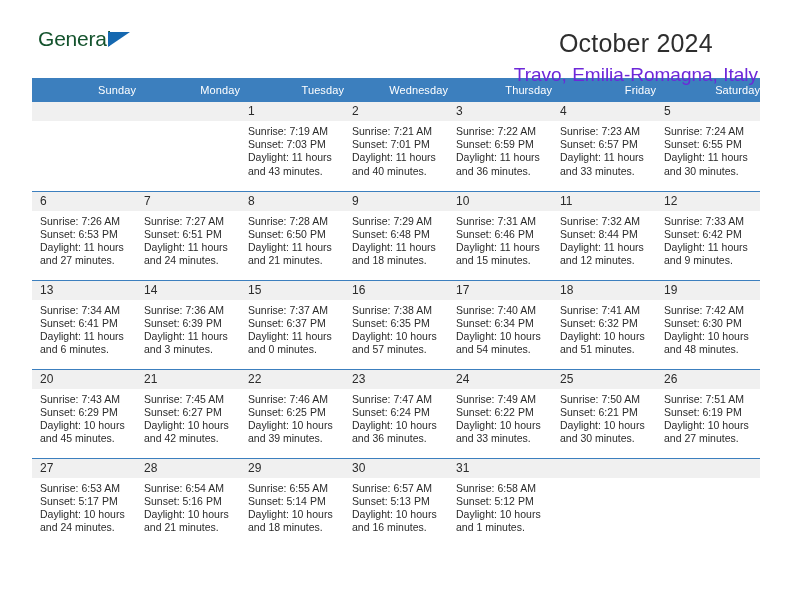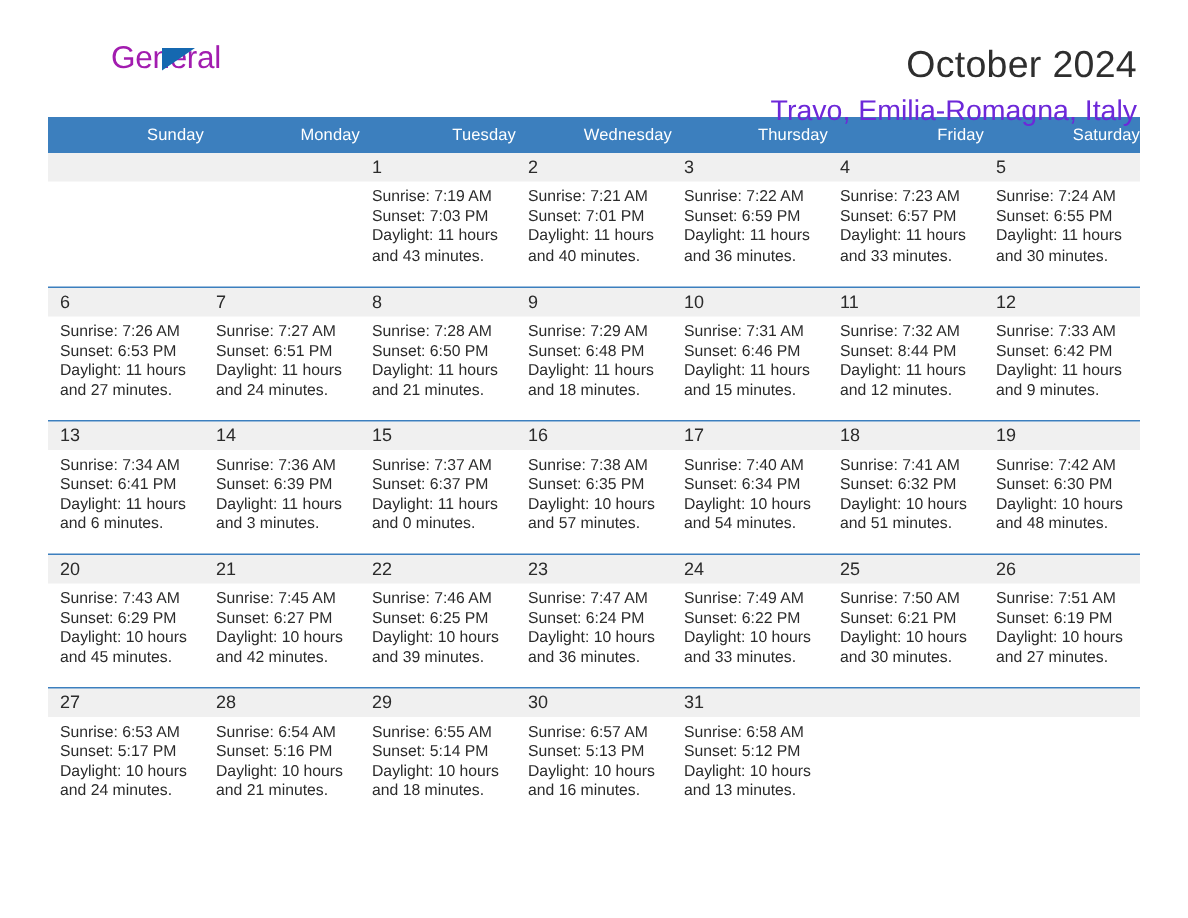--- a/index.html
+++ b/index.html
@@ -30,45 +30,44 @@
   }
 
   .logo {
     position: relative;
     width: 120px;
     height: 46px;
     padding-left: 6px;
   }
   .logo-general {
     font-size: 21px;
-    color: #a21caf;
+    color: #14532d;
     letter-spacing: -0.2px;
     line-height: 22px;
     display: block;
-    margin-left: 36px;
   }
   .logo-blue {
     font-size: 21px;
     color: #1b7fcc;
     letter-spacing: -0.2px;
     line-height: 22px;
     display: block;
     padding-left: 29px;
   }
   .logo-flag {
     position: absolute;
     left: 76px;
     top: 4px;
     width: 0;
     height: 0;
     border-left: 22px solid #1568b0;
     border-bottom: 15px solid transparent;
   }
 
-  .title-block { text-align: right; padding-right: 2px; }
+  .title-block { text-align: center; padding-right: 2px; }
   .cal-title {
     font-size: 25px;
     font-weight: normal;
     color: #2e2e2e;
     line-height: 30px;
     letter-spacing: 0.2px;
   }
   .cal-subtitle {
     font-size: 19px;
     color: #6d28d9;
@@ -438,21 +437,21 @@
               <div>Daylight: 10 hours</div>
               <div>and 16 minutes.</div>
             </div>
           </td>
           <td>
             <div class="daynum">31</div>
             <div class="dayinfo">
               <div>Sunrise: 6:58 AM</div>
               <div>Sunset: 5:12 PM</div>
               <div>Daylight: 10 hours</div>
-              <div>and 13 minutes.</div>
+              <div>and 1 minutes.</div>
             </div>
           </td>
           <td>
             <div class="daynum empty"></div>
           </td>
           <td>
             <div class="daynum empty"></div>
           </td>
         </tr>
       </tbody>

